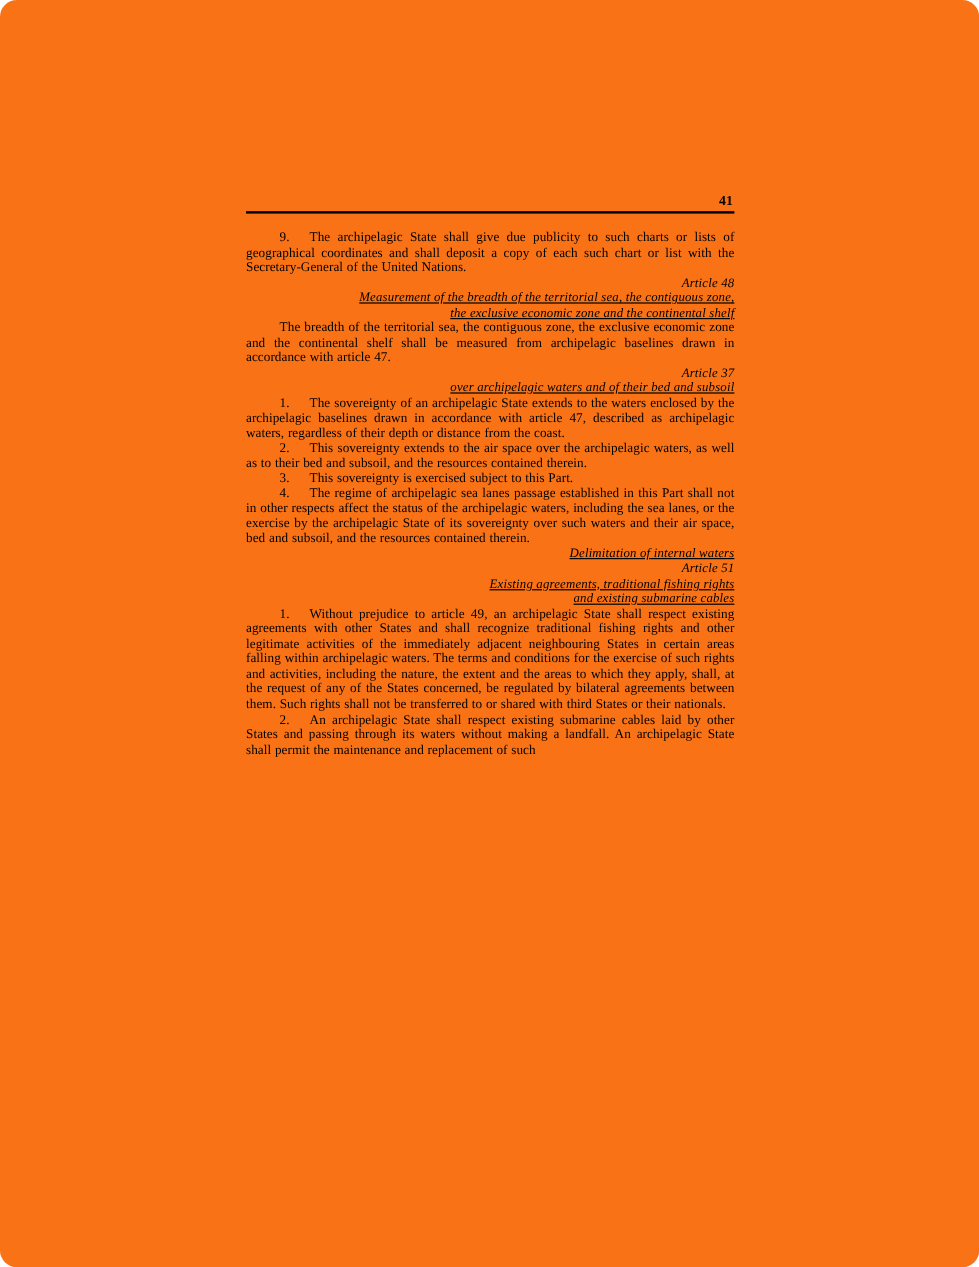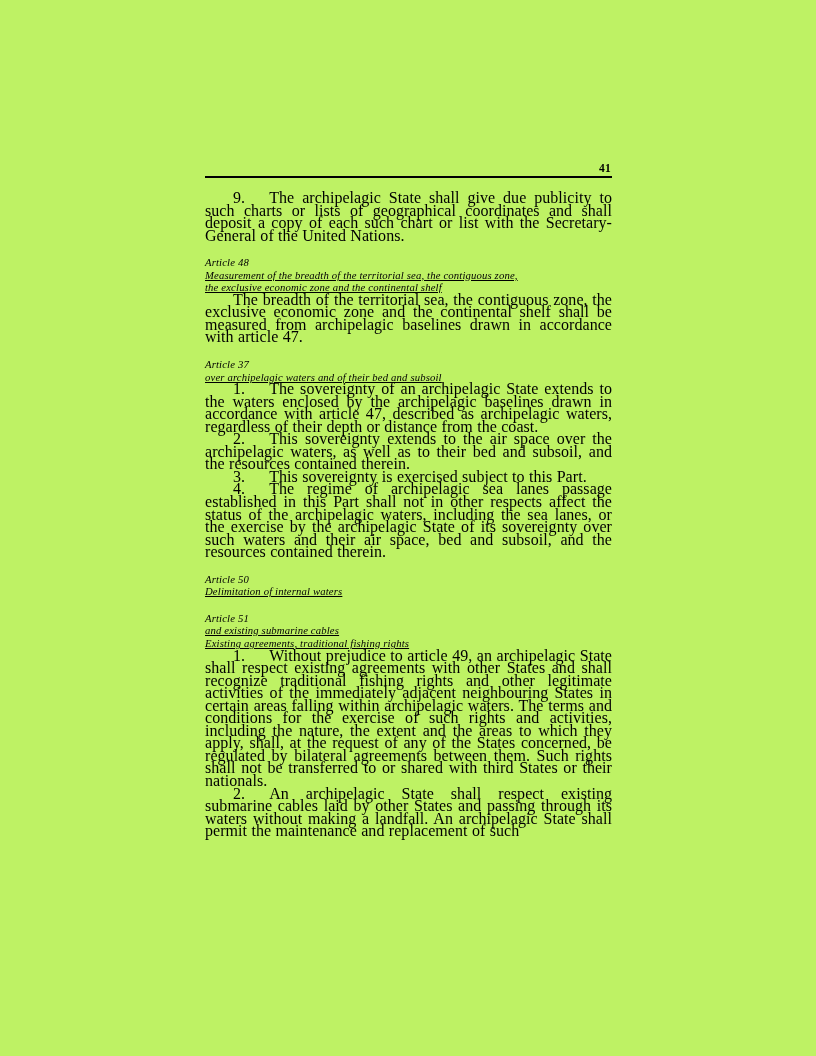--- a/index.html
+++ b/index.html
@@ -16,21 +16,22 @@
     color: #000000;
     overflow: hidden;
   }
 
   .page {
     position: absolute;
     left: 0;
     top: 0;
     width: 816px;
     height: 1056px;
-    background: #bef264;
+    background: #f97316;
+    border-radius: 14px;
   }
 
   
   .header {
     position: absolute;
     left: 205px;
     top: 162px;
     width: 407px;
   }
   .page-number {
@@ -51,37 +52,36 @@
   
   .content {
     position: absolute;
     left: 205px;
     top: 192px;
     width: 407px;
   }
 
   p.body-text {
     margin: 0;
-    font-size: 16px;
+    font-size: 11px;
     line-height: 12.55px;
     text-align: justify;
     text-justify: inter-word;
     letter-spacing: 0.05px;
     word-spacing: 0.3px;
   }
   p.body-text.indent {
     text-indent: 28px;
   }
   p.body-text .num {
     font-weight: normal;
   }
   
   .article-head {
-    margin-top: 14px;
-    text-align: left;
+    text-align: right;
     font-style: italic;
     font-size: 10.7px;
     line-height: 12.55px;
     letter-spacing: 0.15px;
   }
   .article-head .art-title {
     display: block;
   }
   .article-head .art-sub {
     display: block;
@@ -111,25 +111,24 @@
       <p class="body-text indent after-head"><span>The breadth of the territorial sea, the contiguous zone, the exclusive economic zone and the continental shelf shall be measured from archipelagic baselines drawn in accordance with article 47.</span></p>
       <div class="article-head">
         <span class="art-title">Article 37</span>
         <span class="art-sub">over archipelagic waters and of their bed and subsoil</span>
       </div>
       <p class="body-text indent after-head"><span class="num">1.</span>  <span>The sovereignty of an archipelagic State extends to the waters enclosed by the archipelagic baselines drawn in accordance with article 47, described as archipelagic waters, regardless of their depth or distance from the coast.</span></p>
       <p class="body-text indent"><span class="num">2.</span>  <span>This sovereignty extends to the air space over the archipelagic waters, as well as to their bed and subsoil, and the resources contained therein.</span></p>
       <p class="body-text indent"><span class="num">3.</span>  <span>This sovereignty is exercised subject to this Part.</span></p>
       <p class="body-text indent"><span class="num">4.</span>  <span>The regime of archipelagic sea lanes passage established in this Part shall not in other respects affect the status of the archipelagic waters, including the sea lanes, or the exercise by the archipelagic State of its sovereignty over such waters and their air space, bed and subsoil, and the resources contained therein.</span></p>
       <div class="article-head">
-        <span class="art-title">Article 50</span>
         <span class="art-sub">Delimitation of internal waters</span>
       </div>
       <div class="article-head">
         <span class="art-title">Article 51</span>
+        <span class="art-sub">Existing agreements, traditional fishing rights</span>
         <span class="art-sub">and existing submarine cables</span>
-        <span class="art-sub">Existing agreements, traditional fishing rights</span>
       </div>
       <p class="body-text indent after-head"><span class="num">1.</span>  <span>Without prejudice to article 49, an archipelagic State shall respect existing agreements with other States and shall recognize traditional fishing rights and other legitimate activities of the immediately adjacent neighbouring States in certain areas falling within archipelagic waters.  The terms and conditions for the exercise of such rights and activities, including the nature, the extent and the areas to which they apply, shall, at the request of any of the States concerned, be regulated by bilateral agreements between them.  Such rights shall not be transferred to or shared with third States or their nationals.</span></p>
       <p class="body-text indent"><span class="num">2.</span>  <span>An archipelagic State shall respect existing submarine cables laid by other States and passing through its waters without making a landfall.  An archipelagic State shall permit the maintenance and replacement of such</span></p>
     </div>
 
 </div>
 
 </body></html>

